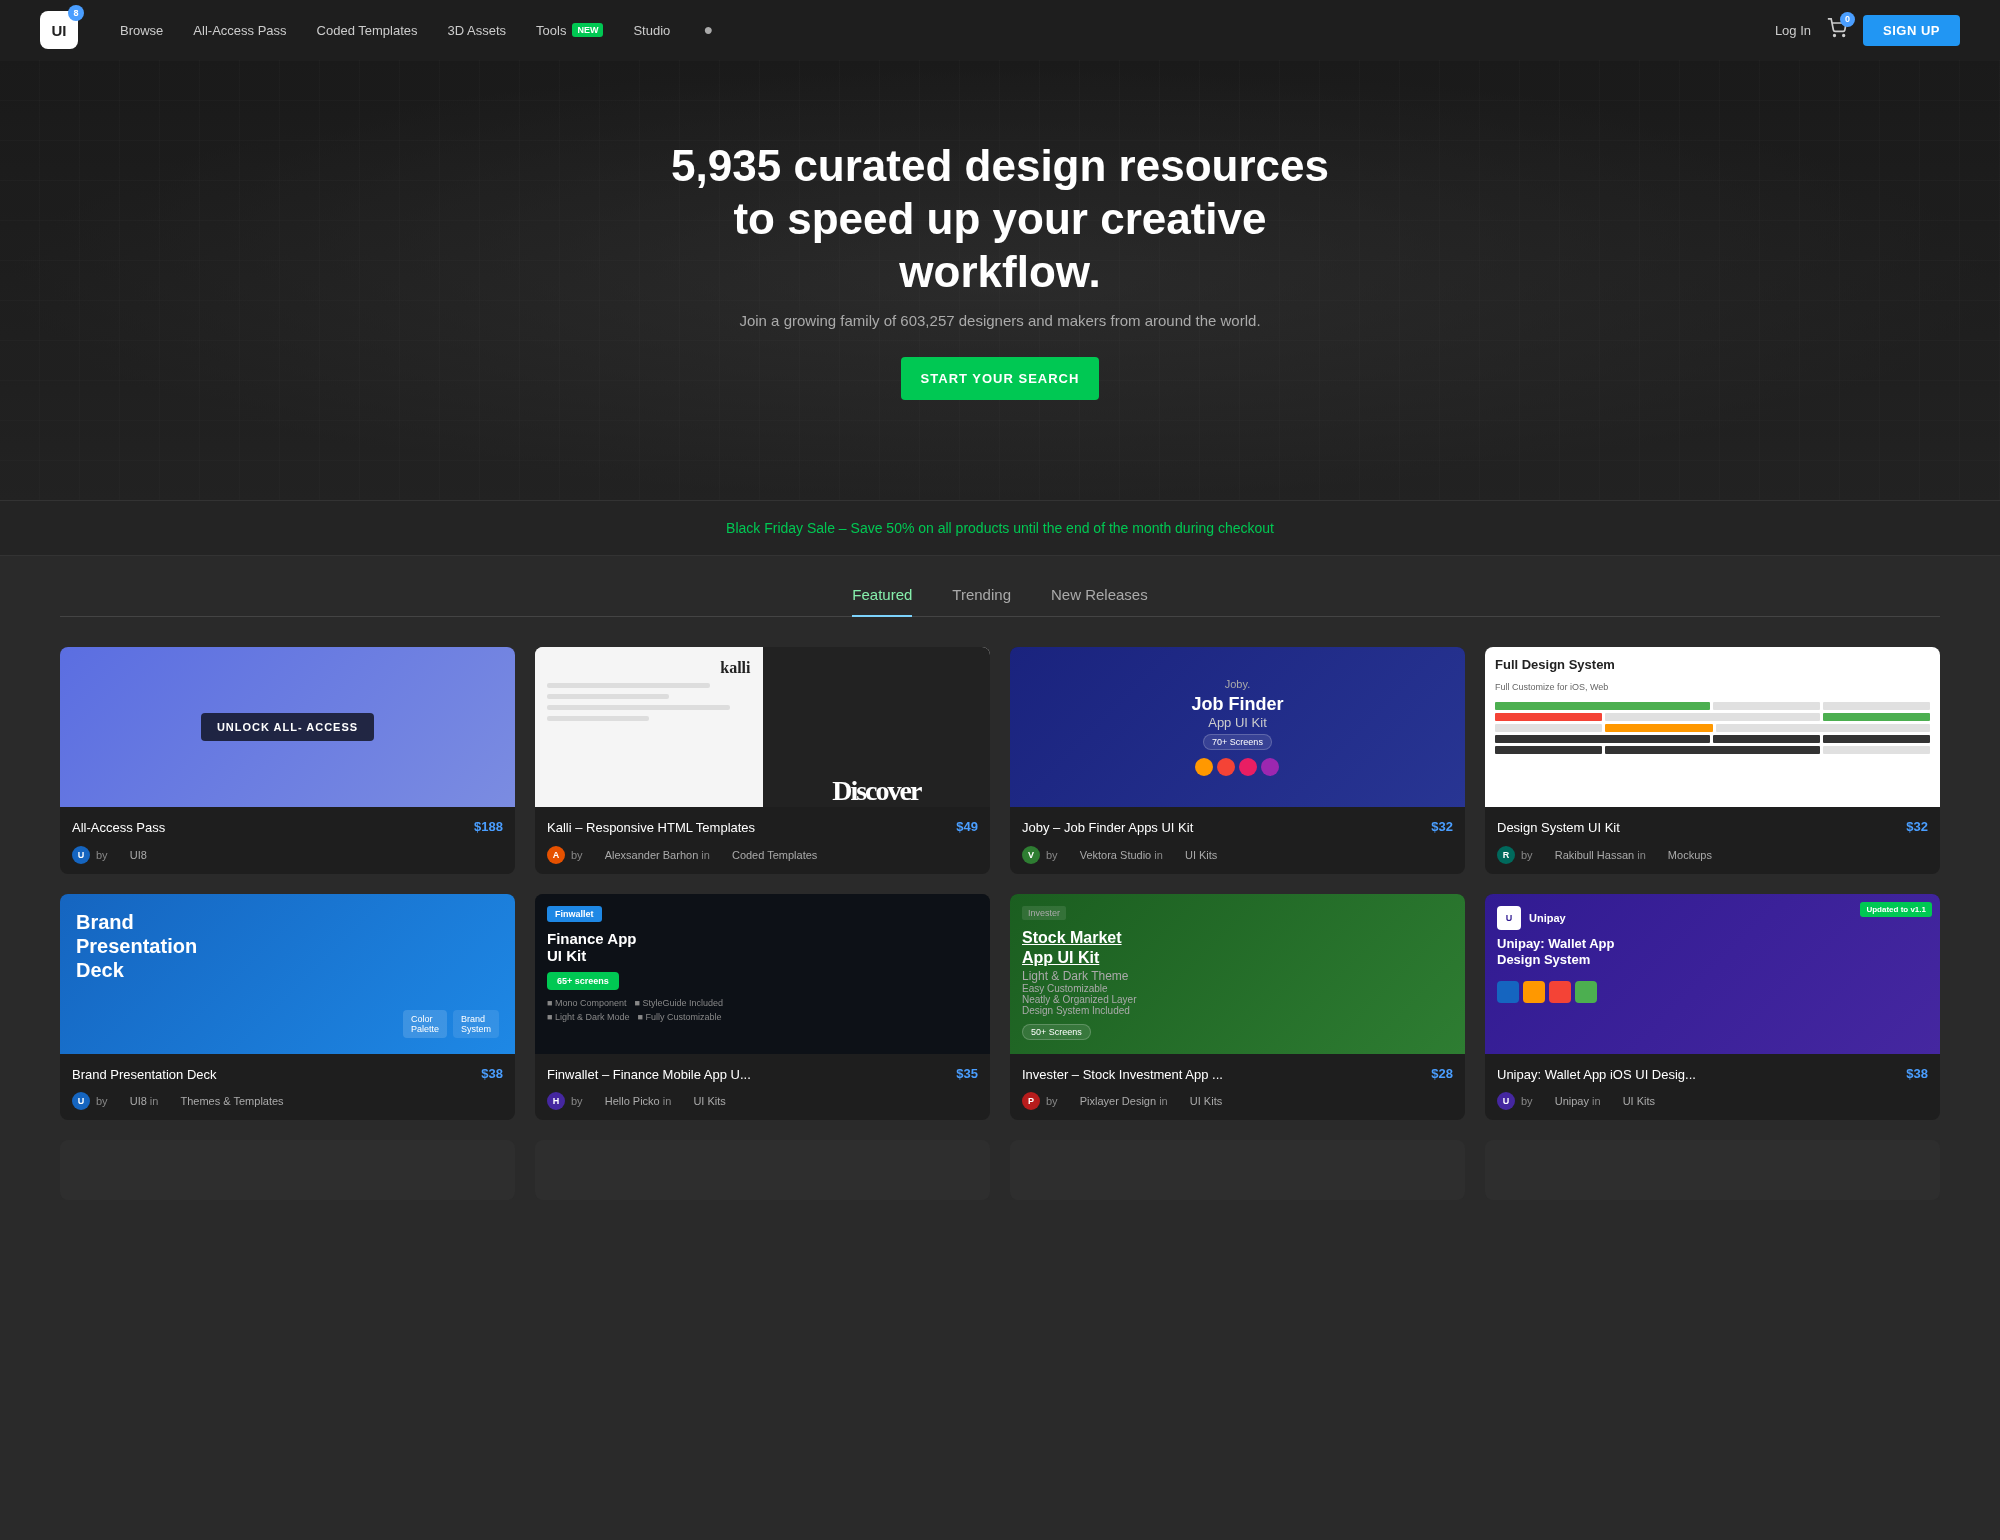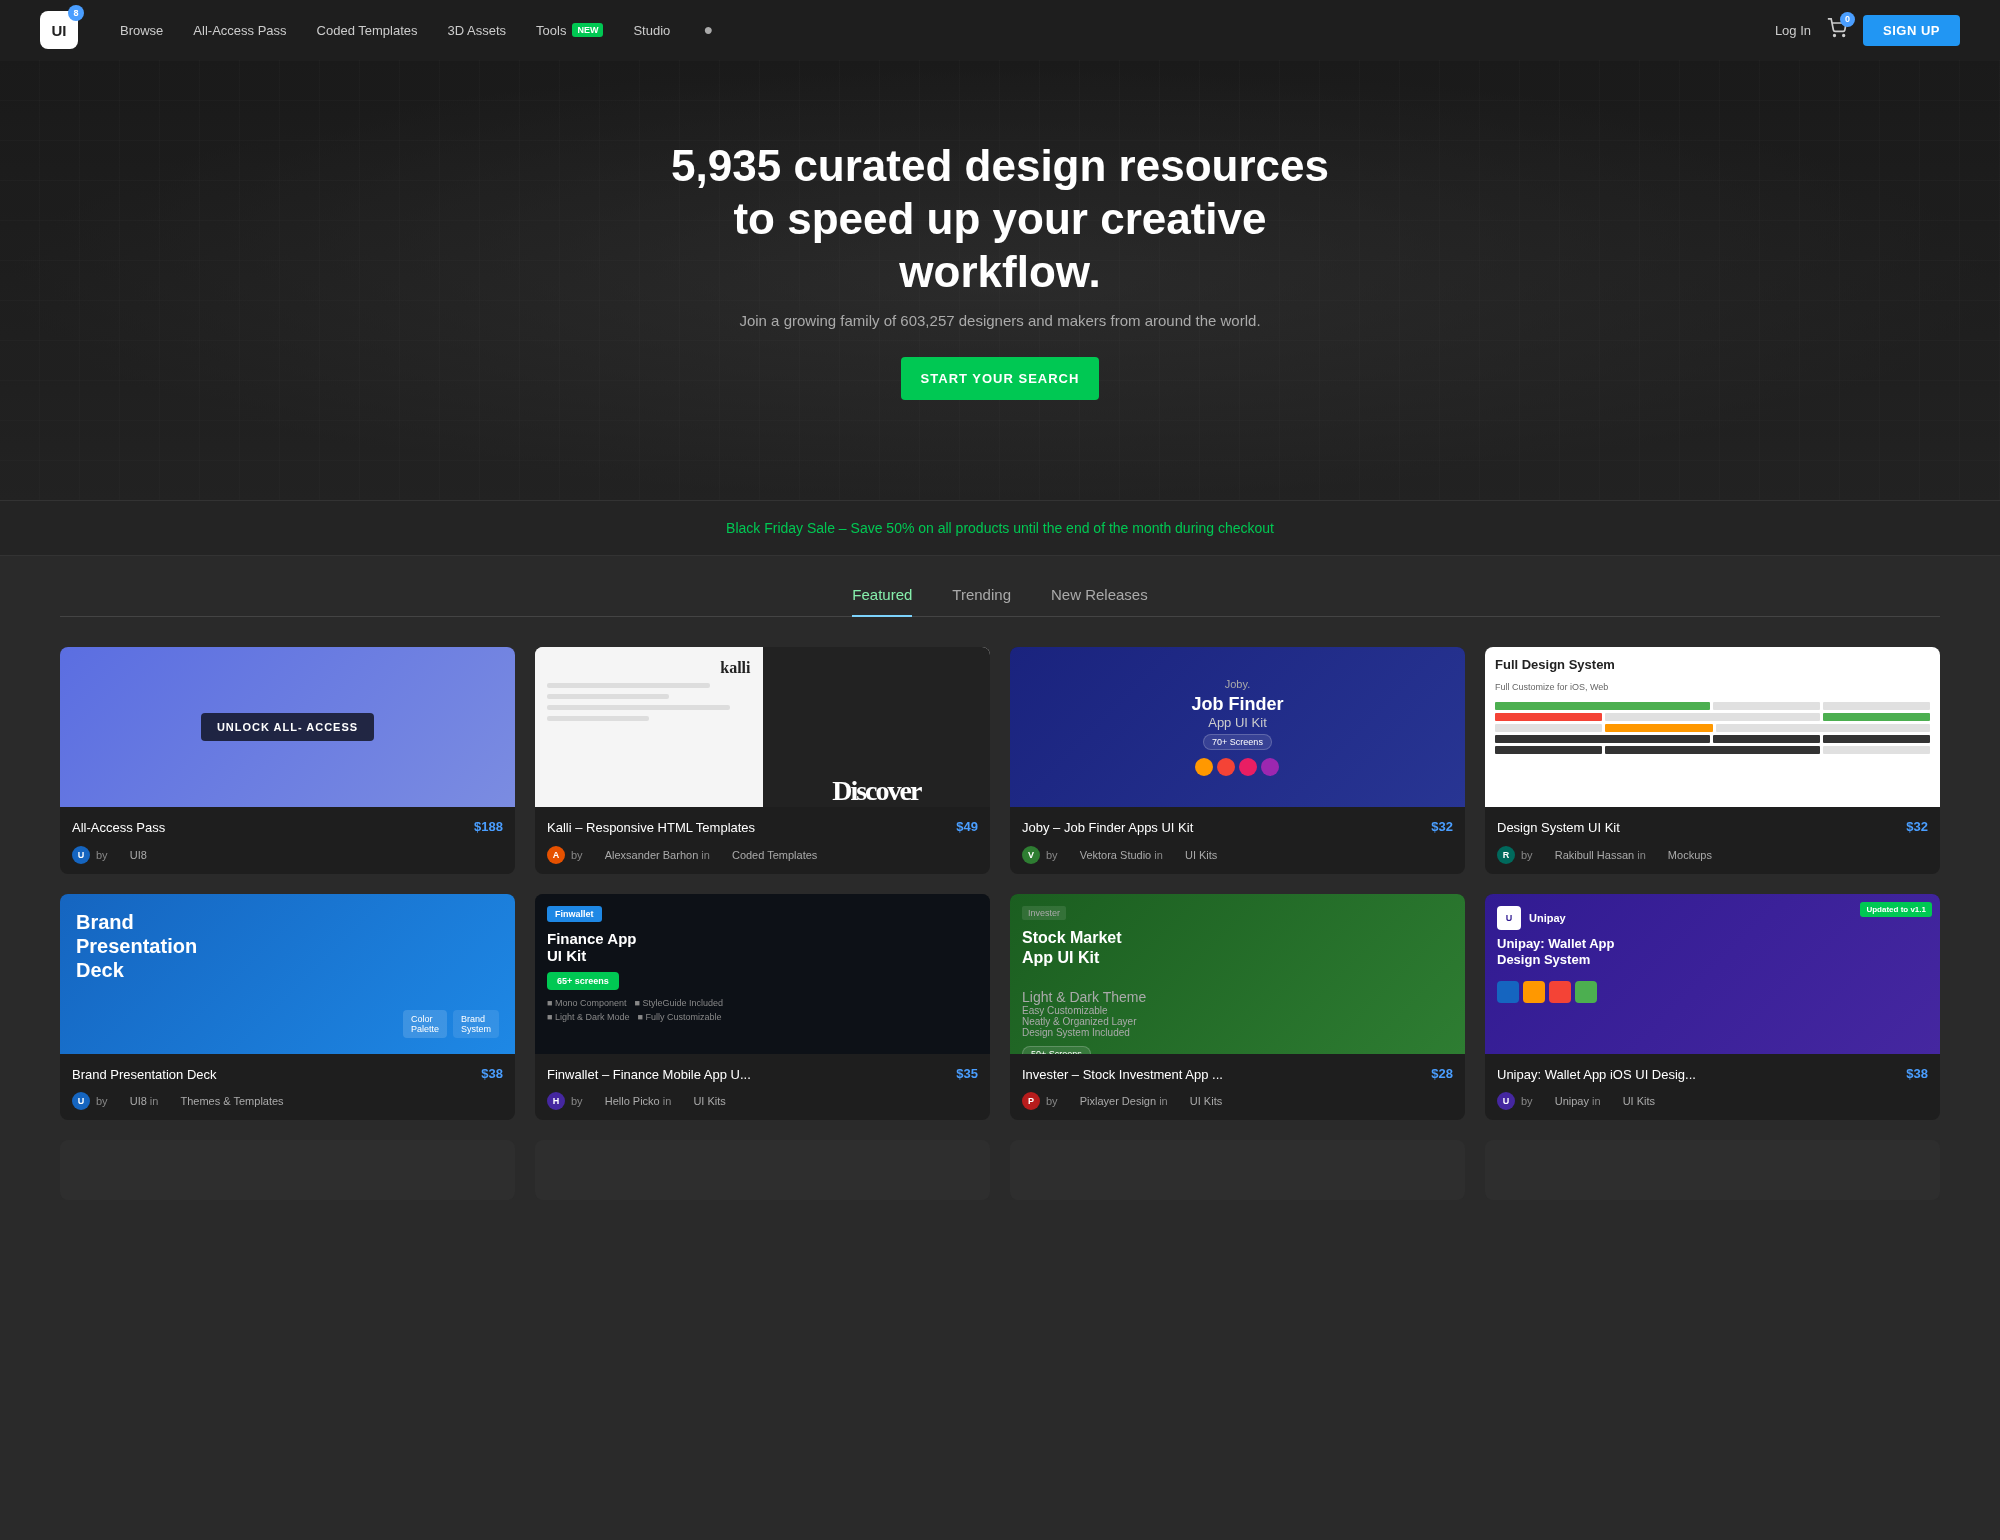--- a/index.html
+++ b/index.html
@@ -695,22 +695,22 @@
             <span class="product-author-text">
               by <span>Hello Picko</span> in <span>UI Kits</span>
             </span>
           </div>
         </div>
       </div>
 
       <div class="product-card">
         <div class="product-img thumb-invester">
           <div class="invester-tag">Invester</div>
-          <div style="font-size:16px; font-weight:700; color:#fff; line-height:1.3;">Stock Market<br>App UI Kit</div>
-          <div style="font-size:14px; color:#aaa; margin-top:20px;">Light &amp; Dark Theme</div>
+          <div style="font-size:16px; font-weight:700; color:#fff; line-height:1.3;text-decoration:underline;">Stock Market<br>App UI Kit</div>
+          <div style="font-size:12px; color:#aaa; margin-top:0;">Light &amp; Dark Theme</div>
           <div style="font-size:10px; color:#aaa;">Easy Customizable</div>
           <div style="font-size:10px; color:#aaa;">Neatly &amp; Organized Layer</div>
           <div style="font-size:10px; color:#aaa;">Design System Included</div>
           <div class="invester-badge">50+ Screens</div>
         </div>
         <div class="product-info">
           <div class="product-title-row">
             <span class="product-title">Invester – Stock Investment App ...</span>
             <span class="product-price">$28</span>
           </div>

